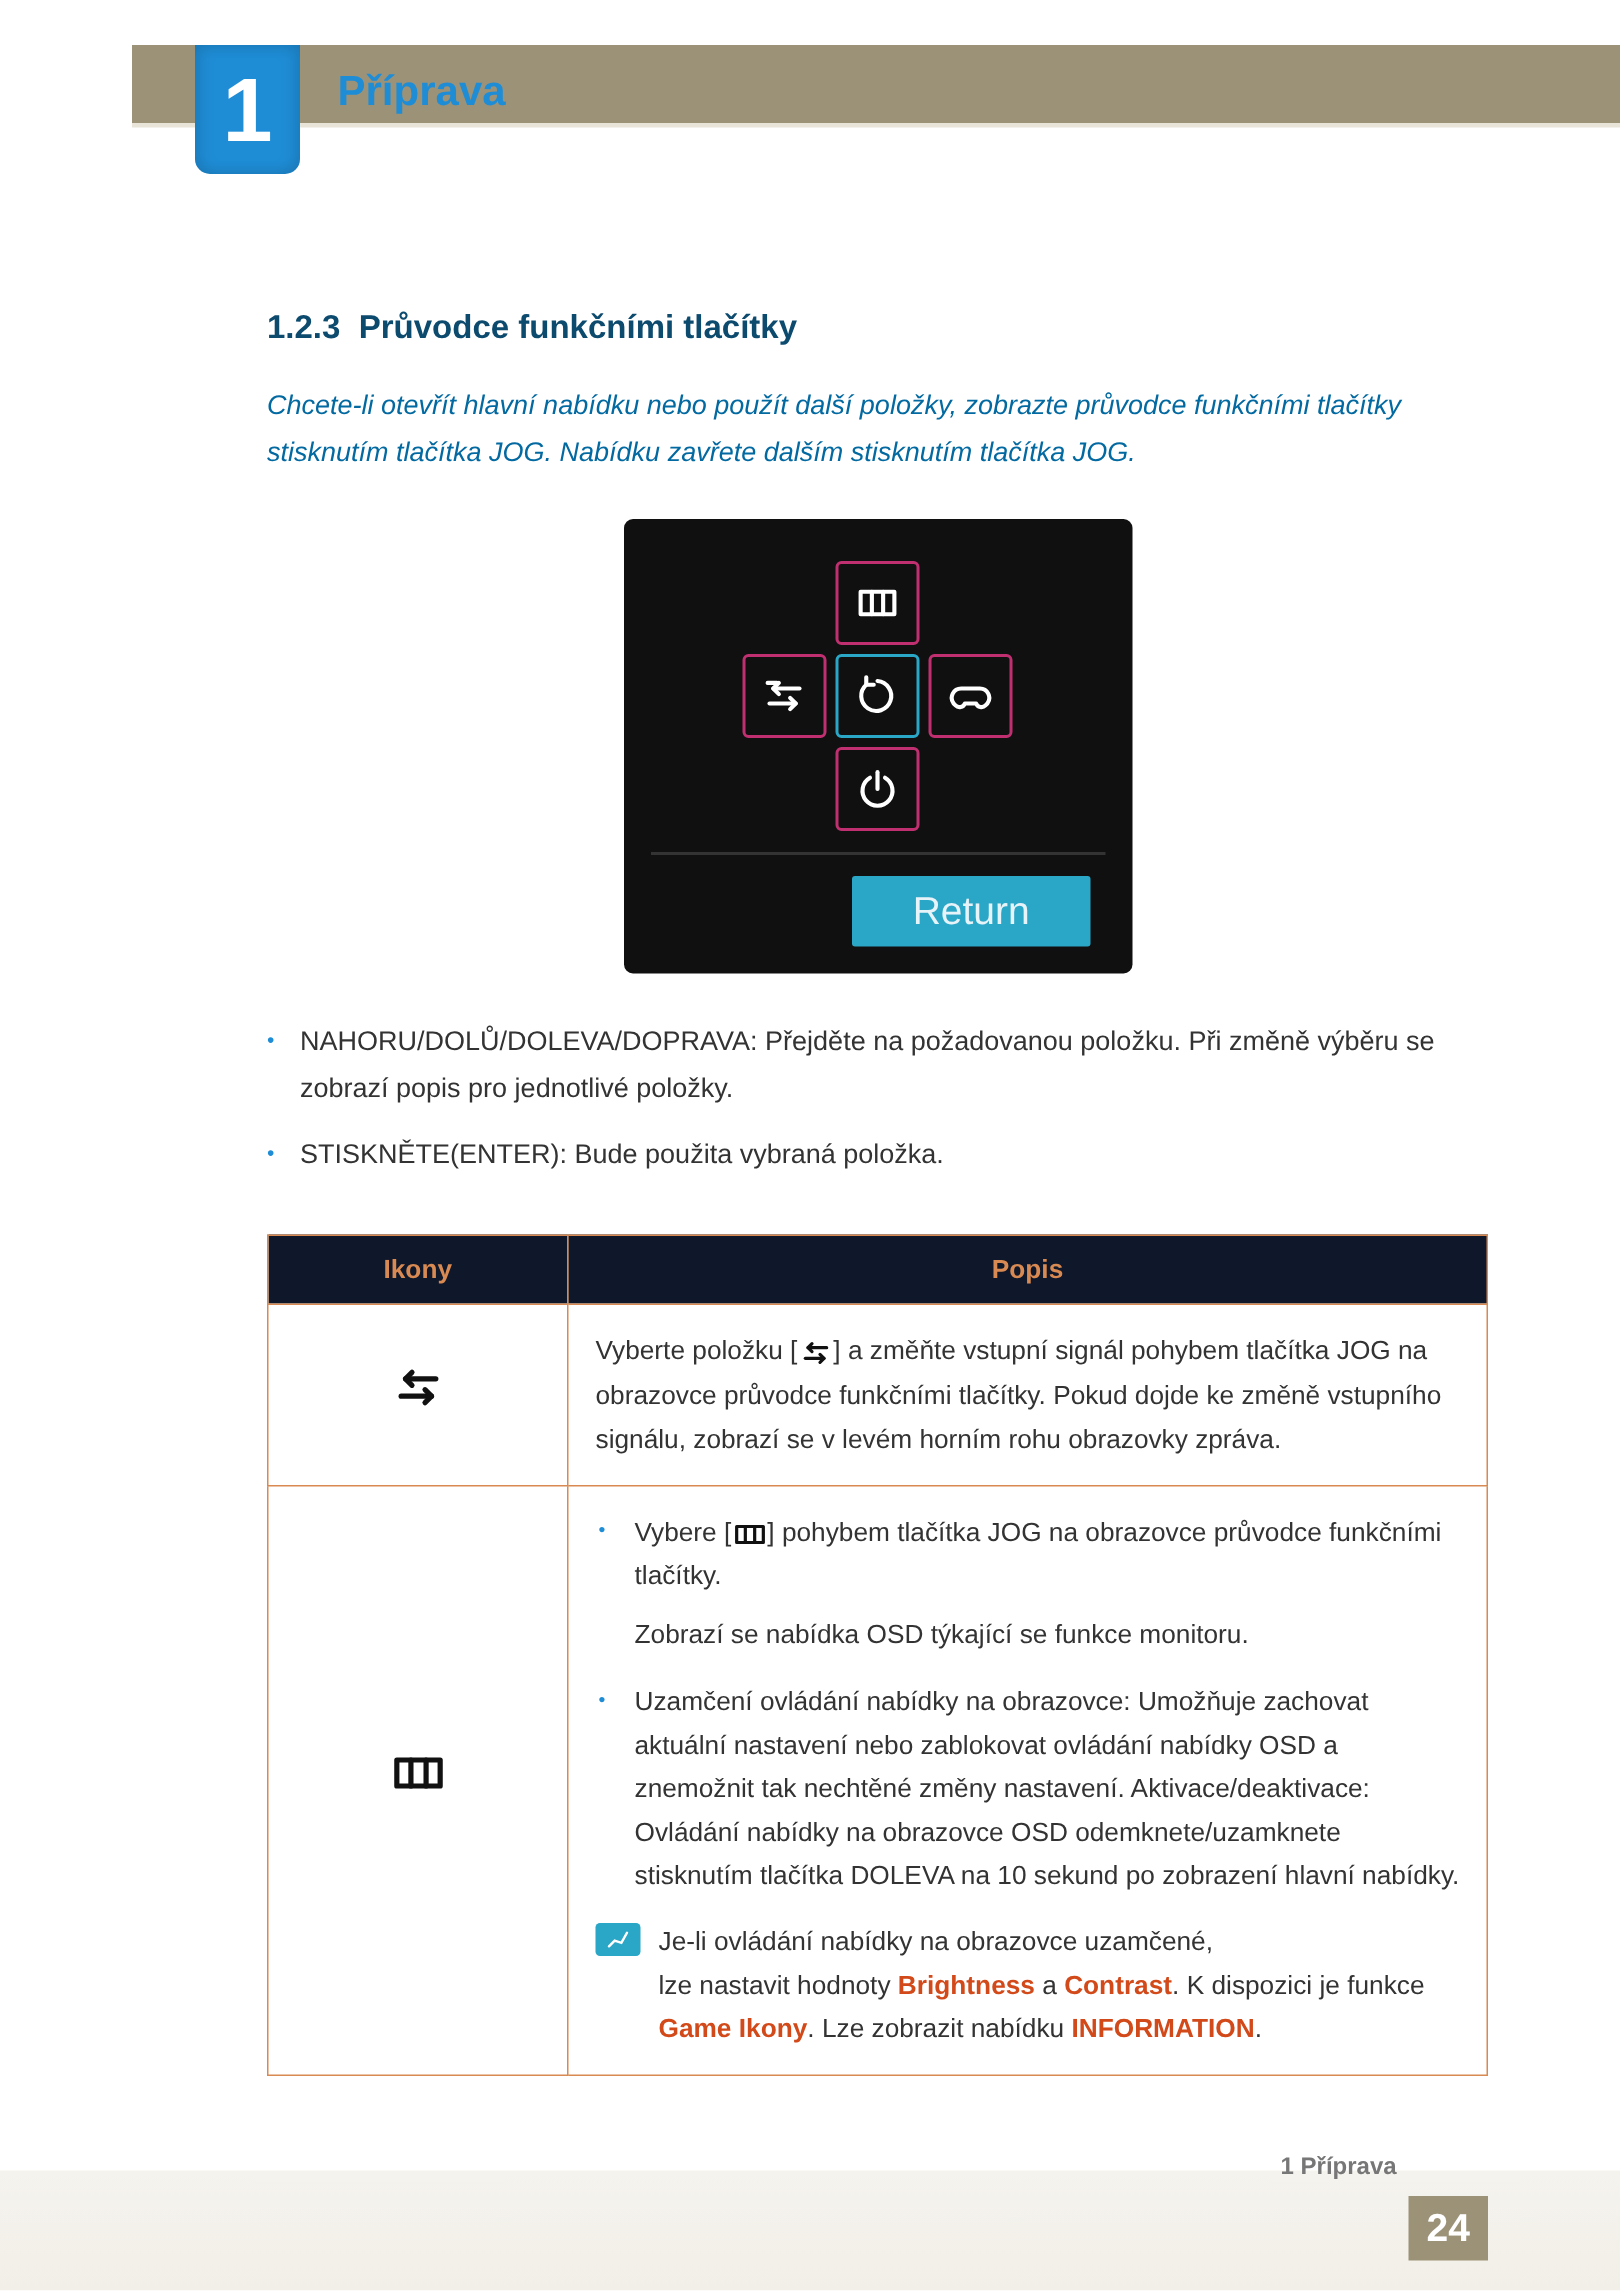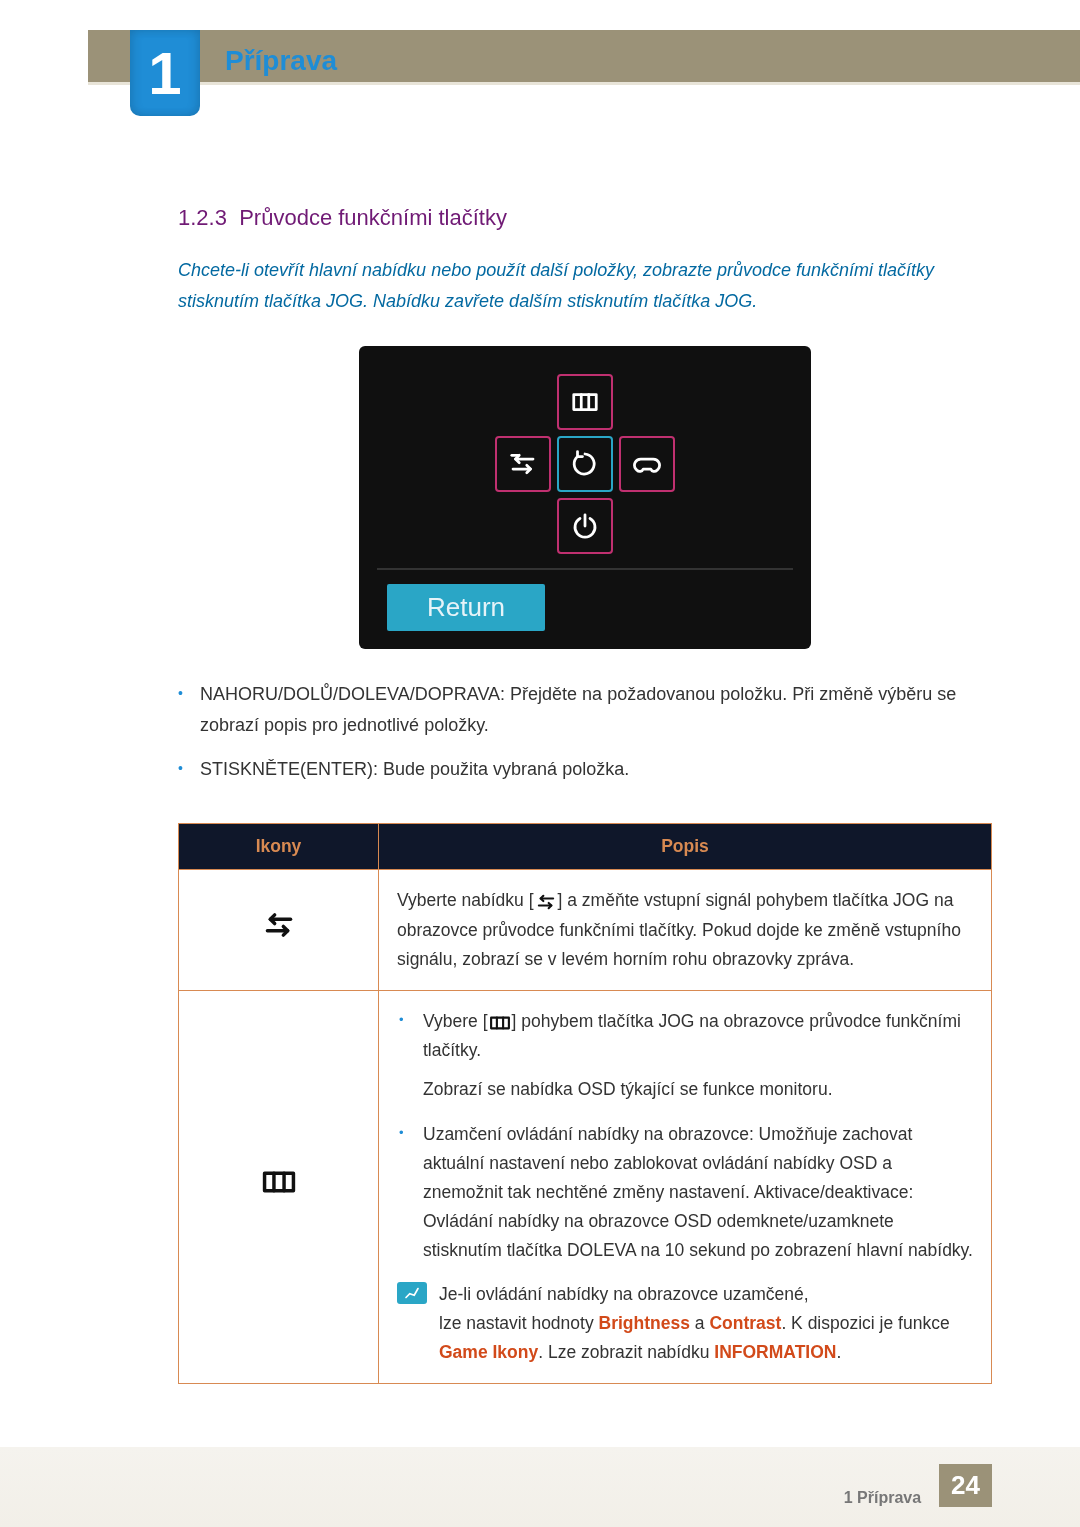--- a/index.html
+++ b/index.html
@@ -43,45 +43,45 @@
     left: 225px; top: 45px;
     font-size: 28px;
     font-weight: bold;
     color: #1f8dd6;
   }
   .content {
     position: absolute;
     left: 178px; right: 88px; top: 205px;
   }
   .section-heading {
-    color: #701a75;
+    color: #0c4a6e;
     font-size: 22px;
-    font-weight: normal;
+    font-weight: bold;
     margin-bottom: 24px;
   }
   .para {
     font-size: 18px;
     color: #0369a1;
     line-height: 1.7;
     margin-bottom: 30px;
     font-style: italic;
   }
   .osd-wrap {
     display: flex;
     justify-content: center;
     margin: 10px 0 30px;
   }
   .osd {
-    width: 452px;
+    width: 339px;
     background: #101010;
     border-radius: 6px;
     padding: 28px 28px 18px;
     color: #fff;
     font-size: 20px;
-    text-align: left;
+    text-align: right;
   }
   .dpad {
     display: grid;
     grid-template-columns: 56px 56px 56px;
     grid-template-rows: 56px 56px 56px;
     gap: 6px;
     justify-content: center;
     margin: 0 auto 14px;
   }
   .dbtn {
@@ -152,21 +152,21 @@
     width: 30px; height: 22px;
     background: #2aa6c6;
     border-radius: 3px;
     display:flex; align-items:center; justify-content:center;
   }
   .note-icon svg { width:18px; height:18px; stroke:#fff; fill:none; stroke-width:2.2; stroke-linecap:round; }
   .keyword { color:#d24a1a; font-weight:bold; }
   .footer {
     position: absolute;
     right: 88px; bottom: 20px;
-    display: flex; align-items: flex-end; gap: 18px;
+    display: flex; align-items: flex-start; gap: 8px;
   }
   .footer-text { color:#777; font-size:16px; font-weight:bold; }
   .page-num {
     background: #9b9278;
     color: #fff;
     font-weight: bold;
     font-size: 26px;
     padding: 6px 12px;
     margin-top: 28px;
   }
@@ -253,21 +253,21 @@
     <tr>
       <td class="icon-cell">
         <svg viewBox="0 0 24 18">
               <line x1="20" y1="5" x2="6" y2="5"></line>
               <polyline points="9 2 6 5 9 8"></polyline>
               <line x1="4" y1="13" x2="18" y2="13"></line>
               <polyline points="15 10 18 13 15 16"></polyline>
             </svg>
       </td>
       <td>
-        <span>Vyberte nabídku [</span><span class="inline-icon"><svg viewBox="0 0 24 18">
+        <span>Vyberte položku [</span><span class="inline-icon"><svg viewBox="0 0 24 18">
                 <line x1="20" y1="5" x2="6" y2="5"></line>
                 <polyline points="9 2 6 5 9 8"></polyline>
                 <line x1="4" y1="13" x2="18" y2="13"></line>
                 <polyline points="15 10 18 13 15 16"></polyline>
               </svg></span><span>] a změňte vstupní signál pohybem tlačítka JOG na obrazovce průvodce funkčními tlačítky. Pokud dojde ke změně vstupního signálu, zobrazí se v levém horním rohu obrazovky zpráva.</span>
       </td>
     </tr>
     <tr>
       <td class="icon-cell">
         <svg viewBox="0 0 24 18">

